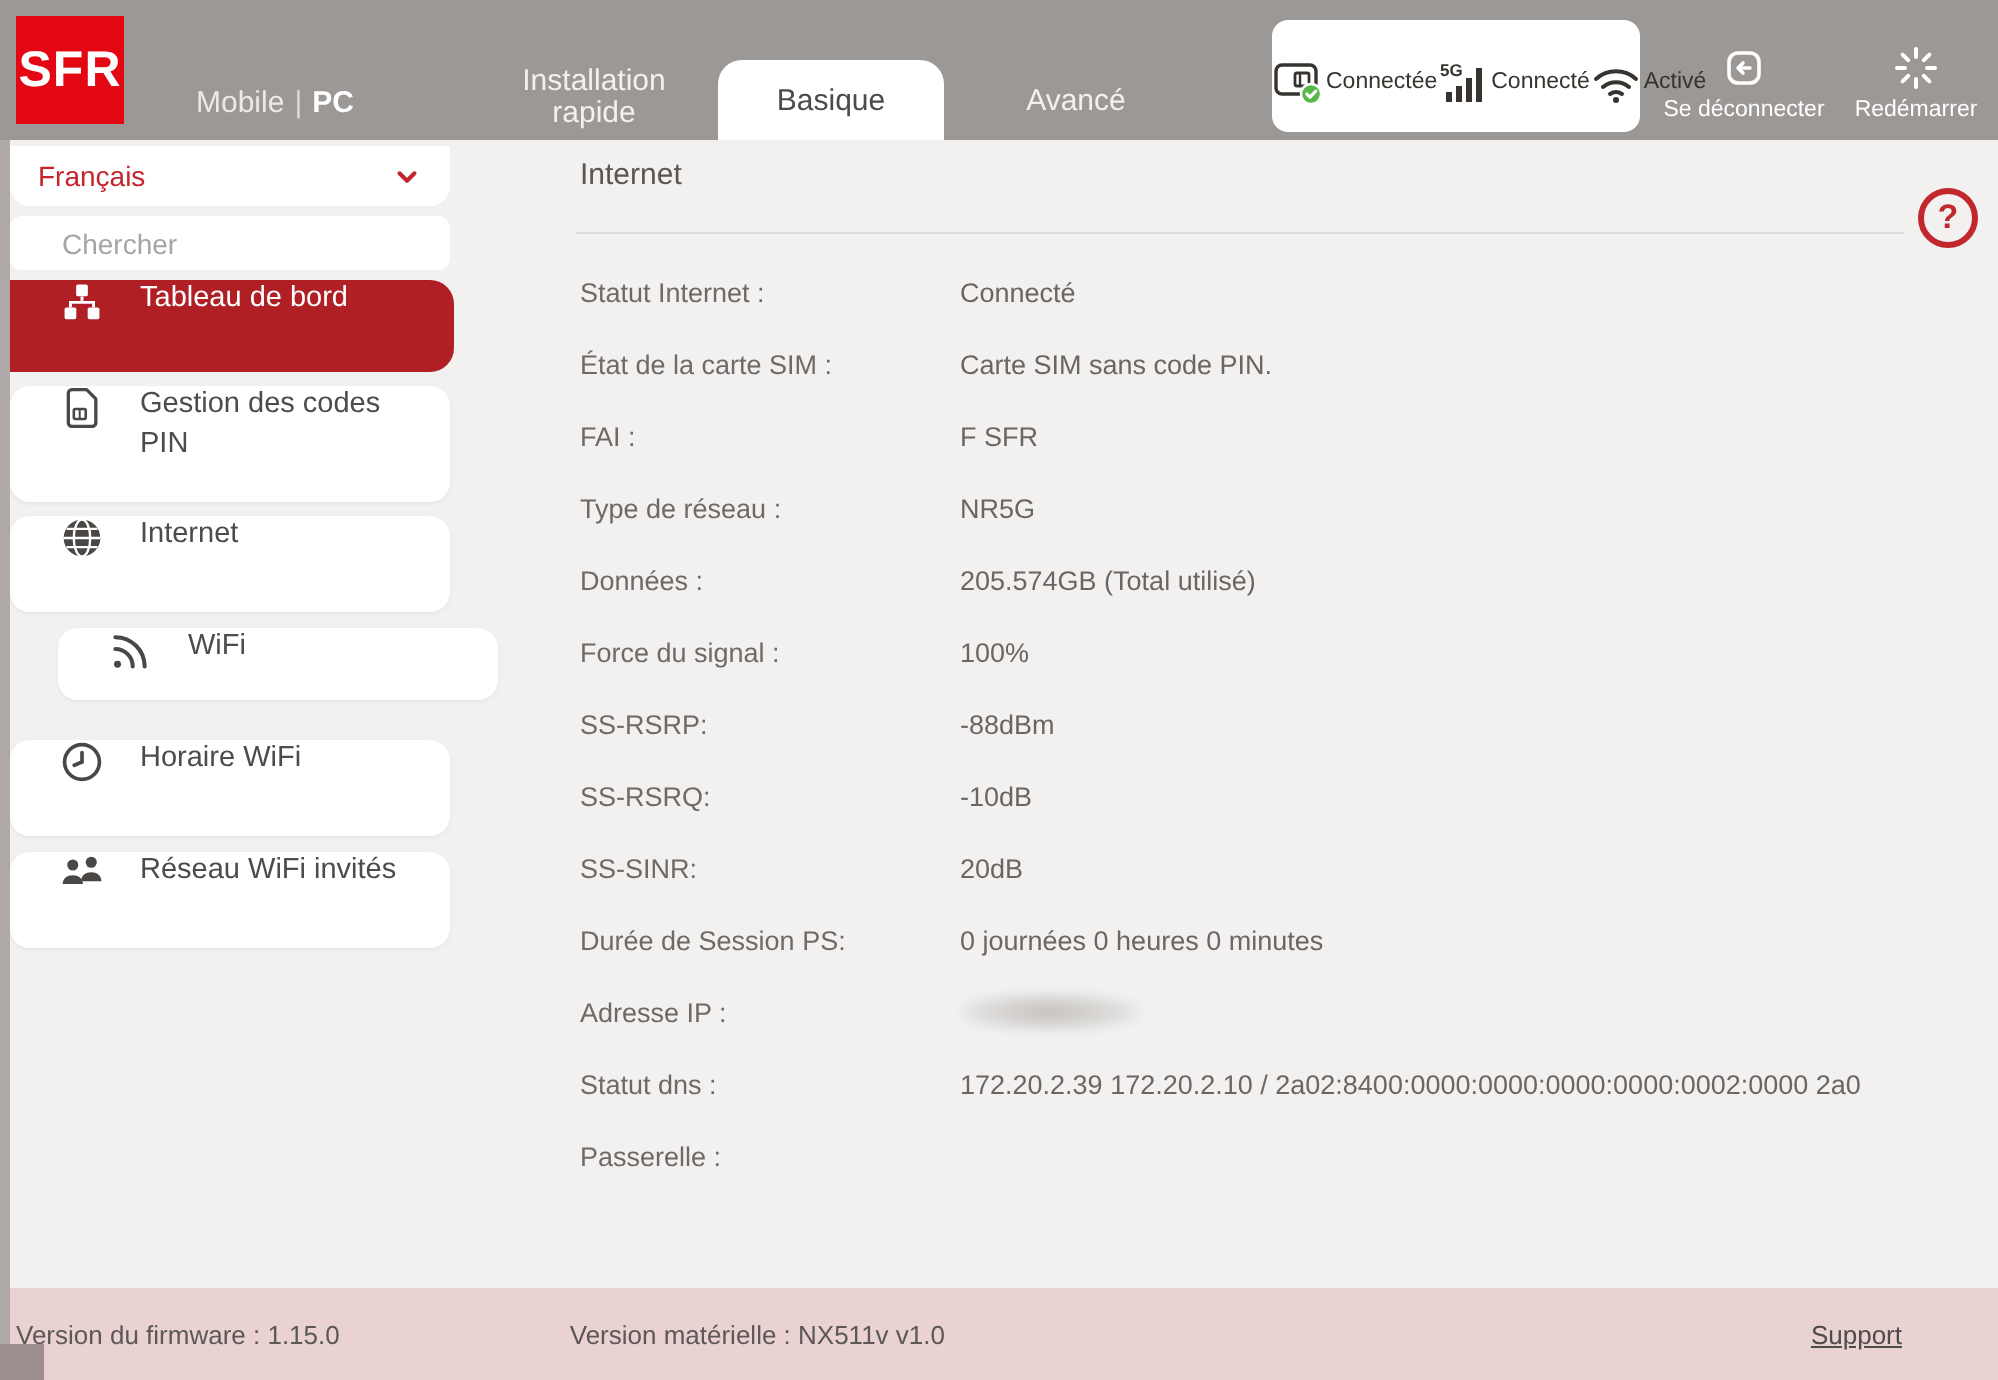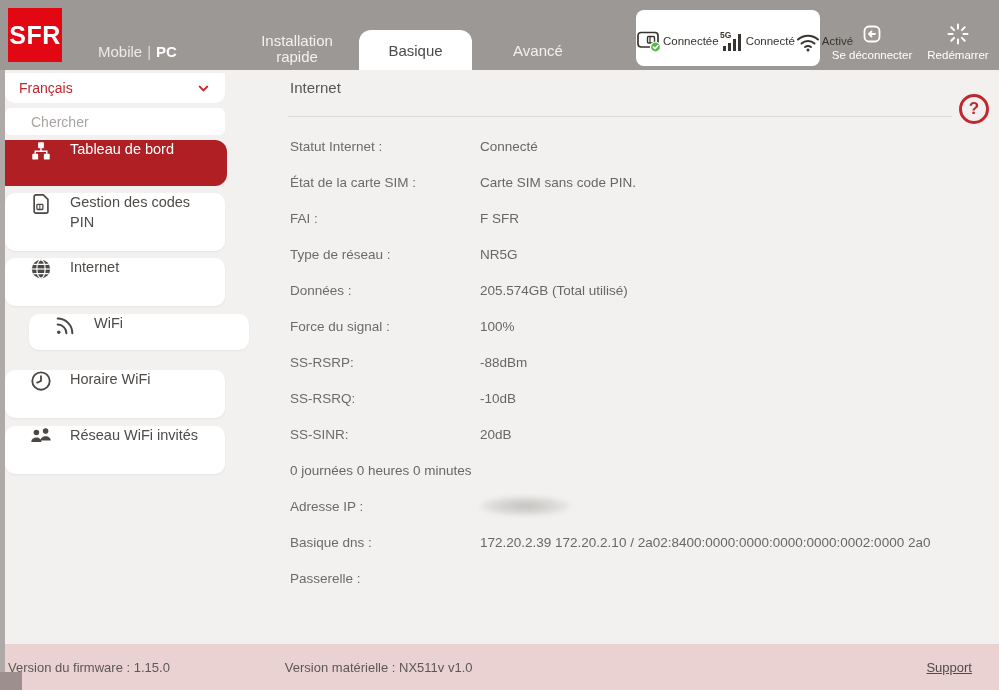--- a/index.html
+++ b/index.html
@@ -63,21 +63,21 @@
   .row-value { font-size:13.5px; color:#6A6664; white-space:nowrap; }
   .redacted { display:inline-block; width:90px; height:20px; border-radius:10px; vertical-align:middle;
               background:radial-gradient(ellipse at center, rgba(125,120,115,.40) 0%, rgba(140,135,130,.18) 55%, transparent 78%);
               filter:blur(2px); }
 
   
   .footer { position:absolute; left:0; top:644px; width:999px; height:46px; background:#E9D2D1;
             display:flex; align-items:center; font-size:13px; color:#5C5855; z-index:4; }
   .footer .fw { margin-left:8px; }
   .footer .hw { margin-left:115px; }
-  .footer .support { margin-left:auto; margin-right:27px; text-decoration:underline; color:#4E4B49; cursor:pointer; }
+  .footer .support { margin-left:auto; margin-right:48px; text-decoration:underline; color:#4E4B49; cursor:pointer; }
 </style>
 </head>
 <body>
 
 <div id="app">
 
   <div class="header">
     <div class="logo">SFR</div>
 
     <div class="device-toggle">
@@ -278,28 +278,29 @@
       </div>
       <div class="row">
         <div class="row-label">SS-RSRQ:</div>
         <div class="row-value">-10dB</div>
       </div>
       <div class="row">
         <div class="row-label">SS-SINR:</div>
         <div class="row-value">20dB</div>
       </div>
       <div class="row">
+        <div class="row-label">Durée de Session PS:</div>
         <div class="row-value">0 journées 0 heures 0 minutes</div>
       </div>
       <div class="row">
         <div class="row-label">Adresse IP :</div>
         <div class="row-value"><span class="redacted"></span></div>
       </div>
       <div class="row">
-        <div class="row-label">Basique dns :</div>
+        <div class="row-label">Statut dns :</div>
         <div class="row-value">172.20.2.39 172.20.2.10 / 2a02:8400:0000:0000:0000:0000:0002:0000 2a0</div>
       </div>
       <div class="row">
         <div class="row-label">Passerelle :</div>
         <div class="row-value"></div>
       </div>
     </div>
 
   <div class="footer">
     <span class="fw">Version du firmware : 1.15.0</span>

